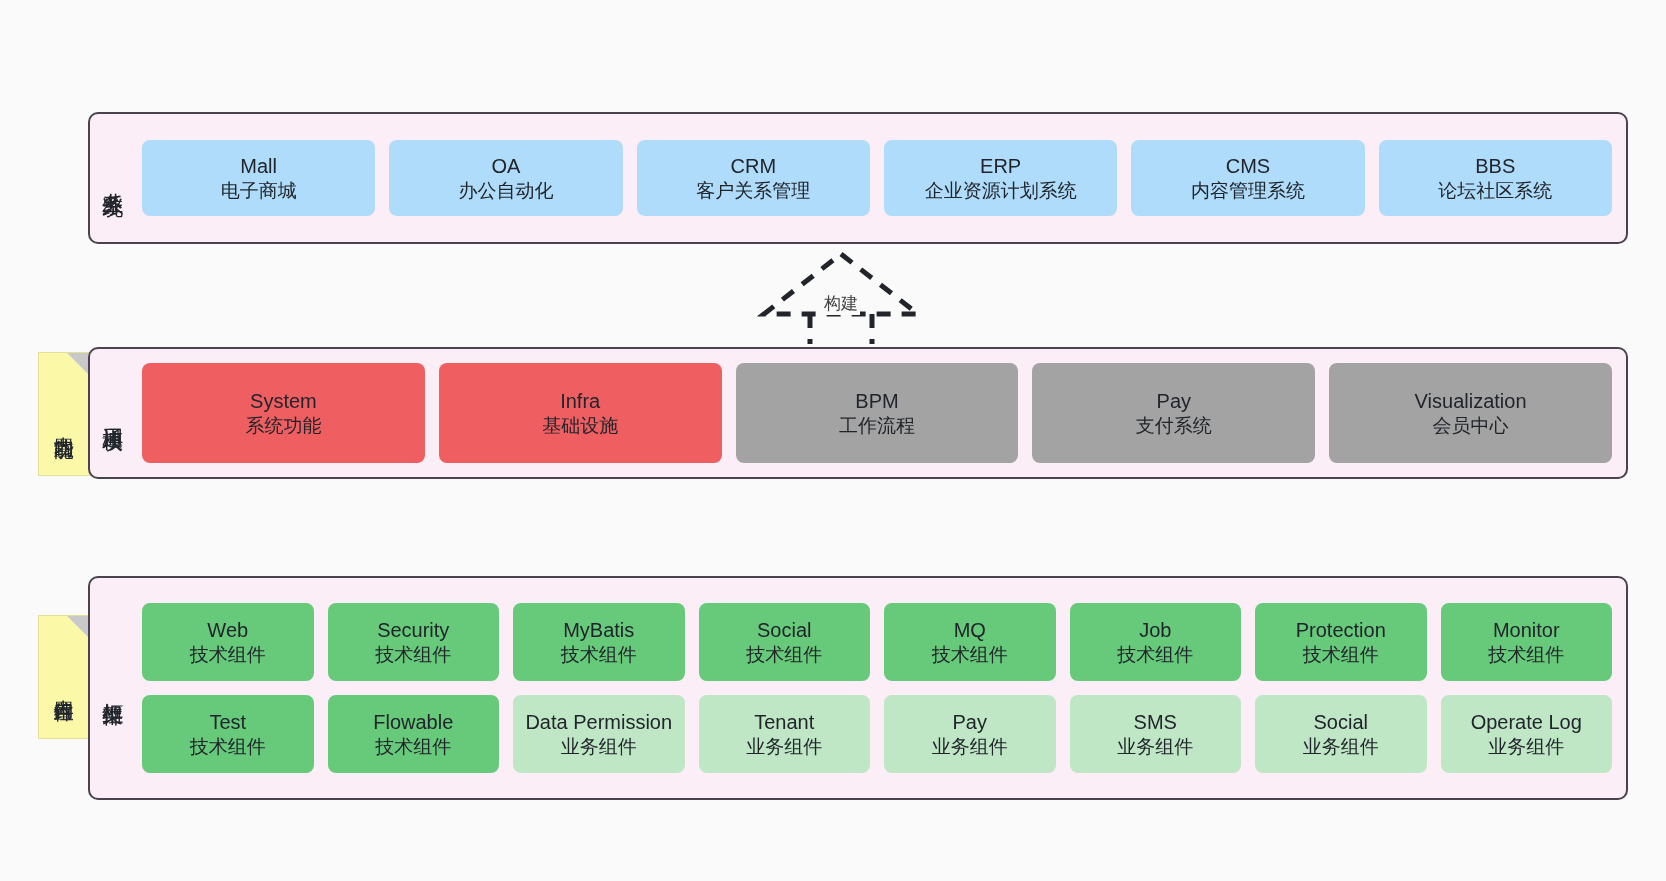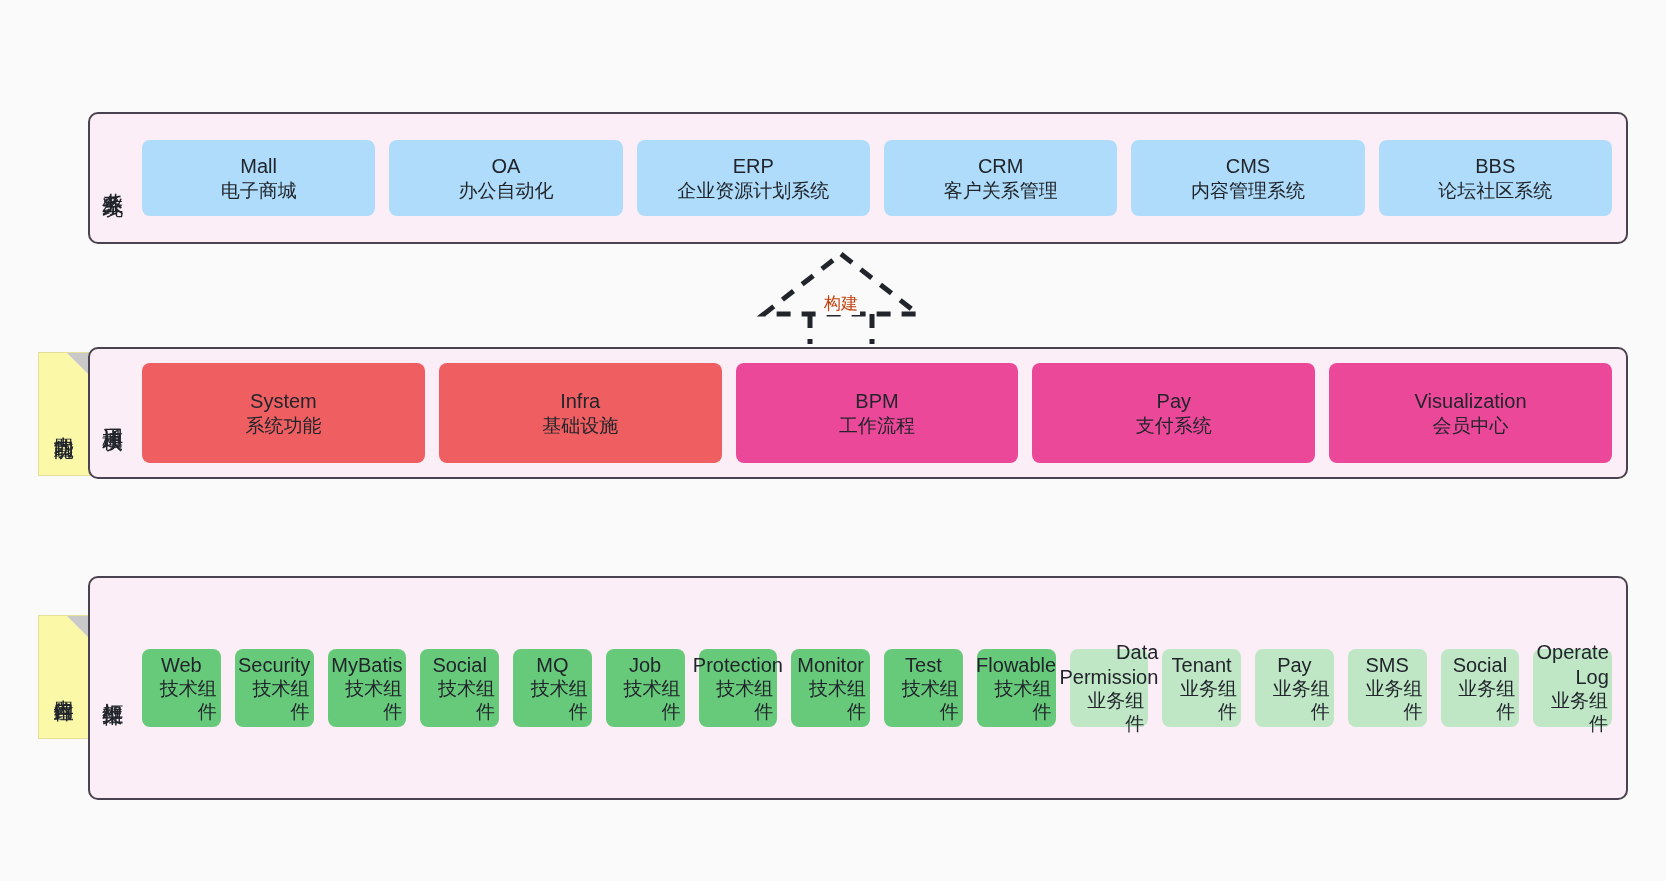--- a/index.html
+++ b/index.html
@@ -54,46 +54,46 @@
   }
 
   .cell-row {
     display: flex;
     width: 100%;
     gap: 14px;
   }
 
   .cells-stack {
     display: flex;
-    flex-direction: row;
+    flex-direction: column;
     width: 100%;
     gap: 14px;
   }
 
   
   .node {
     flex: 1 1 0;
     border-radius: 8px;
     display: flex;
     flex-direction: column;
     align-items: center;
     justify-content: center;
-    text-align: right;
+    text-align: center;
     color: #21252b;
     line-height: 1.22;
     padding: 6px 4px;
     min-width: 0;
   }
 
   .node .n-en { font-size: 20px; }
   .node .n-cn { font-size: 19px; }
 
   .node.blue    { background: #aedcfa; }
   .node.red     { background: #ef5f62; }
-  .node.pink    { background: #ec4899; }
+  .node.pink    { background: #a3a3a3; }
   .node.green   { background: #67ca7b; }
   .node.lgreen  { background: #bfe7c6; }
 
   
   #layer-business  { left: 88px;  top: 112px; width: 1540px; height: 132px; }
   #layer-modules   { left: 88px;  top: 347px; width: 1540px; height: 132px; }
   #layer-framework { left: 88px;  top: 576px; width: 1540px; height: 224px; }
 
   #layer-business  .node { height: 76px; }
   #layer-modules   .node { height: 100px; }
@@ -138,21 +138,21 @@
   #sticky-framework { left: 38px; top: 615px; height: 124px; }
 
   
   .arrow { position: absolute; }
   .arrow svg { display: block; overflow: visible; }
   .arrow .arrow-label {
     position: absolute;
     left: 50%;
     transform: translateX(-50%);
     font-size: 17px;
-    color: #c2410c;
+    color: #404040;
     background: #fafafa;
     padding: 0 2px;
     white-space: nowrap;
   }
 
   #arrow-build  { left: 748px; top: 252px; width: 186px; height: 92px; }
   #arrow-impl   { left: 763px; top: 486px; width: 186px; height: 80px; }
 
   #arrow-build .arrow-label  { top: 40px; }
   #arrow-impl  .arrow-label  { top: 32px; }
@@ -168,26 +168,26 @@
       <div class="cell-row">
         <div class="node blue">
           <span class="n-en">Mall</span>
           <span class="n-cn">电子商城</span>
         </div>
         <div class="node blue">
           <span class="n-en">OA</span>
           <span class="n-cn">办公自动化</span>
         </div>
         <div class="node blue">
+          <span class="n-en">CRM</span>
+          <span class="n-cn">客户关系管理</span>
+        </div>
+        <div class="node blue">
           <span class="n-en">ERP</span>
           <span class="n-cn">企业资源计划系统</span>
-        </div>
-        <div class="node blue">
-          <span class="n-en">CRM</span>
-          <span class="n-cn">客户关系管理</span>
         </div>
         <div class="node blue">
           <span class="n-en">CMS</span>
           <span class="n-cn">内容管理系统</span>
         </div>
         <div class="node blue">
           <span class="n-en">BBS</span>
           <span class="n-cn">论坛社区系统</span>
         </div>
       </div>

